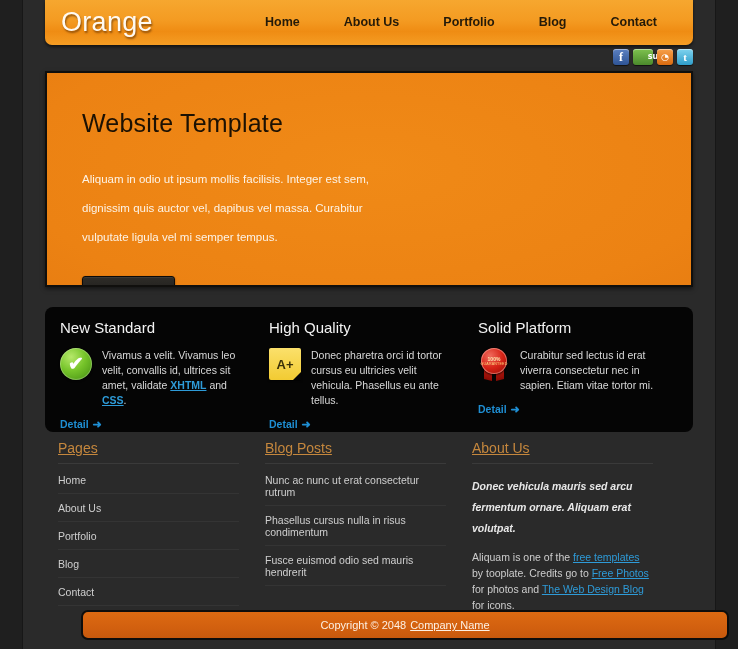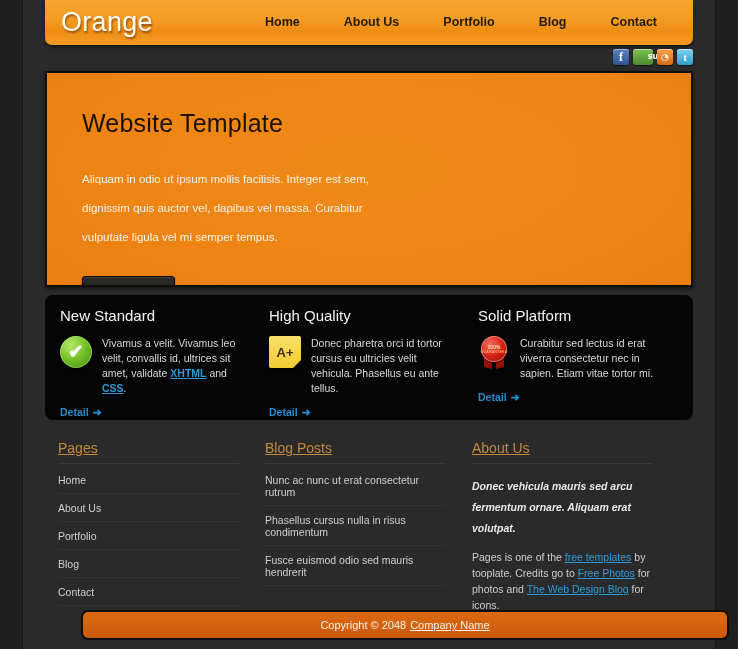--- a/index.html
+++ b/index.html
@@ -117,21 +117,21 @@
     border-radius: 3px;
     color: #f0a345;
     font-size: 12px;
     text-decoration: none;
     box-shadow: 0 1px 2px rgba(0,0,0,.5), inset 0 1px 0 rgba(255,255,255,.07);
   }
 
   
   .features {
     position: absolute;
-    left: 45px; top: 295px;
+    left: 45px; top: 307px;
     width: 648px; height: 125px;
     background: #050505;
     border-radius: 8px;
     display: flex;
     padding: 12px 0 0 0;
   }
   .feat {
     width: 209px;
     padding: 0 12px 0 15px;
   }
@@ -365,21 +365,21 @@
           </li>
         <li>
             <a>Fusce euismod odio sed mauris hendrerit</a>
           </li>
       </ul>
     </div>
 
     <div class="fcol">
       <h4>About Us</h4>
       <p class="about-lead">Donec vehicula mauris sed arcu fermentum ornare. Aliquam erat volutpat.</p>
-      <p class="about-txt"><span>Pages is one of the </span><a>free templates</a><span> by tooplate. Credits go to </span><a>Free Photos</a><span> for photos and </span><a>The Web Design Blog</a><span> for icons.</span></p>
+      <p class="about-txt"><span>Aliquam is one of the </span><a>free templates</a><span> by tooplate. Credits go to </span><a>Free Photos</a><span> for photos and </span><a>The Web Design Blog</a><span> for icons.</span></p>
     </div>
   </div>
 
   <div class="copy">
     <span>Copyright © 2048</span>
     <a>Company Name</a>
   </div>
 </div>
 
 </body></html>

